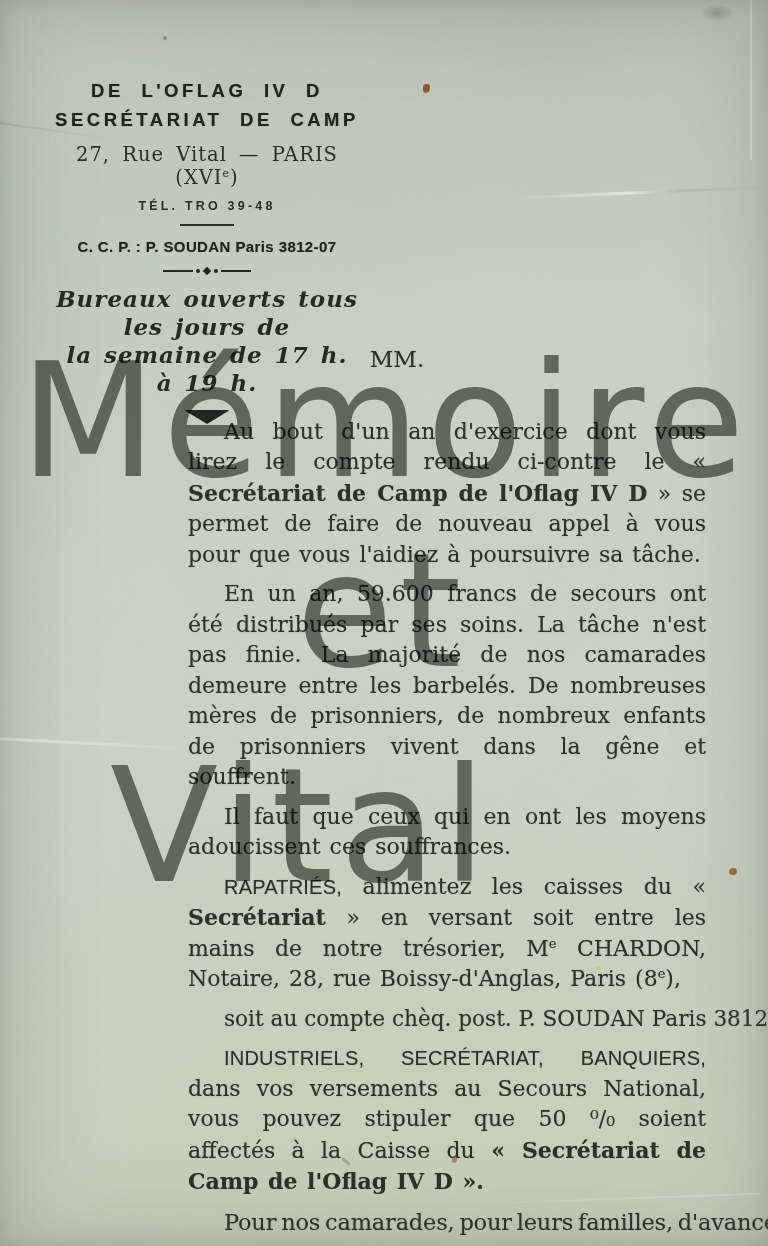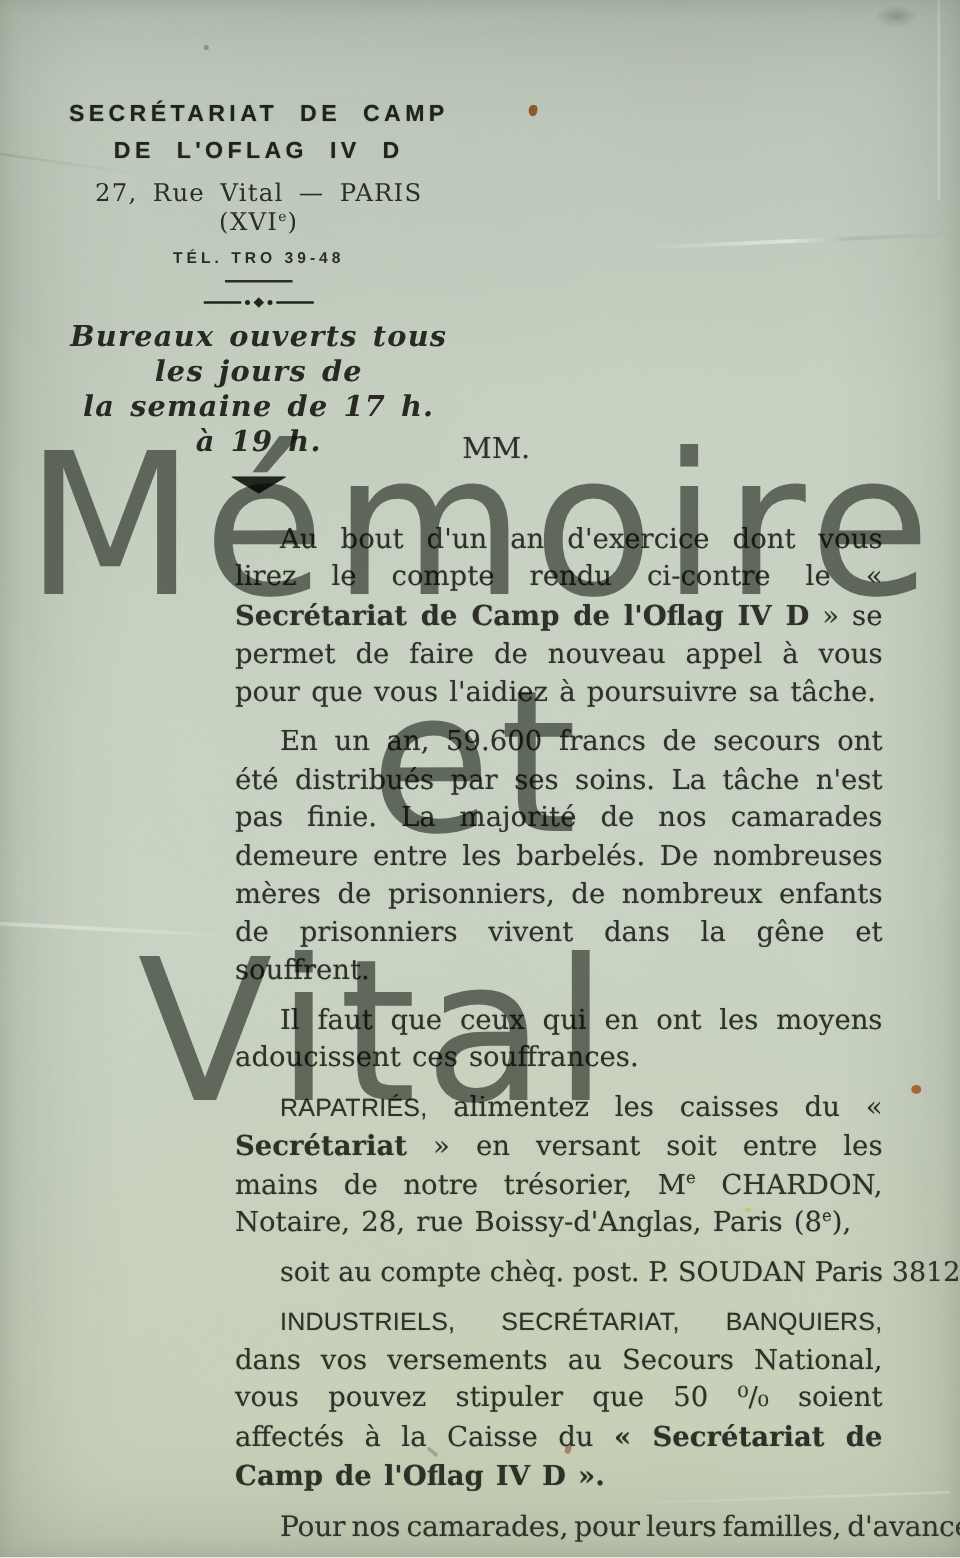--- a/index.html
+++ b/index.html
@@ -93,25 +93,26 @@
 
 <div class="page">
 
   <div class="crease c1"></div>
   <div class="crease c2"></div>
   <div class="crease c3"></div>
   <div class="crease c4"></div>
   <div class="crease c5"></div>
 
   <div class="letterhead">
+    <div class="org">DE L'OFLAG IV D</div>
     <div class="org">SECRÉTARIAT DE CAMP</div>
-    <div class="org">DE L'OFLAG IV D</div>
     <div class="addr"><span>27, Rue Vital — PARIS (XVI</span><sup>e</sup><span>)</span></div>
     <div class="tel">TÉL. TRO 39-48</div>
     <div class="rule"></div>
+    <div class="ccp">C. C. P. : P. SOUDAN Paris 3812-07</div>
     <div class="ornament">
       <span class="orn-line"></span>
       <span class="orn-dot"></span>
       <span class="orn-diamond"></span>
       <span class="orn-dot"></span>
       <span class="orn-line"></span>
     </div>
     <div class="hours first">Bureaux ouverts tous les jours de</div>
     <div class="hours">la semaine de 17 h. à 19 h.</div>
     <div class="tri"></div>

